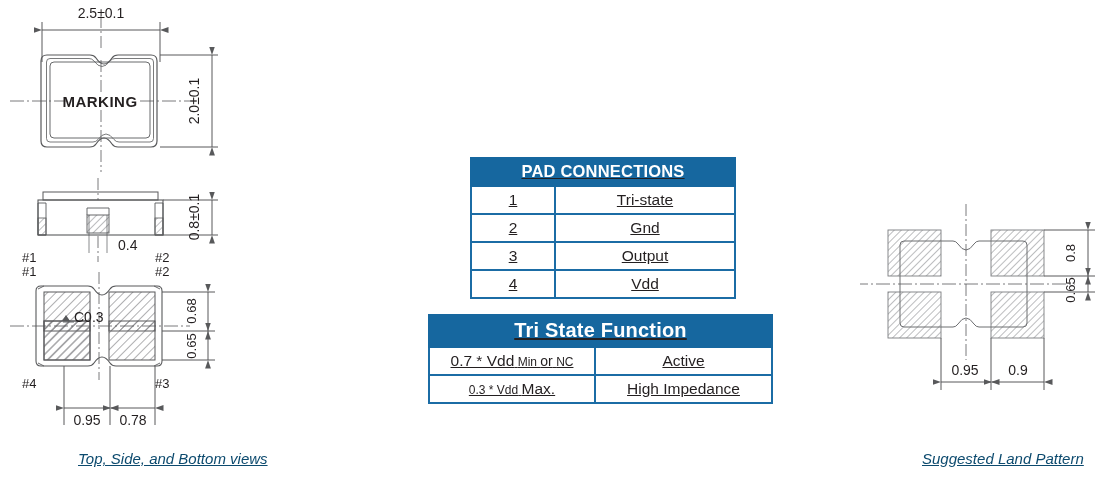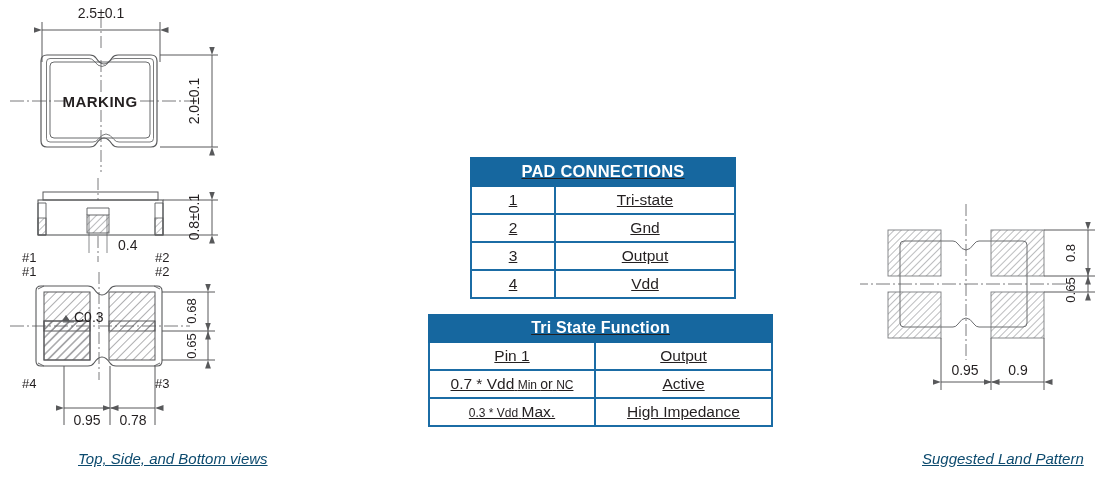--- a/index.html
+++ b/index.html
@@ -50,21 +50,21 @@
     padding: 1px 2px 2px 2px;
     background: #ffffff;
   }
 
   #pad-connections-table { left: 470px; top: 157px; width: 266px; }
   #pad-connections-table th { font-size: 16.5px; }
   #pad-connections-table td { font-size: 15.5px; height: 23px; }
   #pad-connections-table .col-pin { width: 84px; }
 
   #tri-state-table { left: 428px; top: 314px; width: 345px; }
-  #tri-state-table th { font-size: 16px; }
+  #tri-state-table th { font-size: 20px; }
   #tri-state-table td { height: 23px; font-size: 15.5px; }
   #tri-state-table .col-pin1 { width: 166px; }
   .tsz-big { font-size: 15.5px; margin-top: 44px; }
   .tsz-small { font-size: 12px; }
   .tsz-mid { font-size: 14px; }
 
   
   .caption {
     position: absolute;
     font-style: italic;
@@ -354,24 +354,20 @@
         <col class="col-pin1">
         <col>
       </colgroup>
     <thead>
       <tr>
         <th colspan="2">Tri State Function</th>
       </tr>
     </thead>
     <tbody>
       <tr>
-        <td>Pin 1</td>
-        <td>Output</td>
-      </tr>
-      <tr>
         <td>
           <span class="tsz-big">0.7 * Vdd</span><span class="tsz-small">&nbsp;</span><span class="tsz-small">Min</span><span class="tsz-small">&nbsp;</span><span class="tsz-mid">or</span><span class="tsz-small">&nbsp;</span><span class="tsz-small">NC</span>
         </td>
         <td>Active</td>
       </tr>
       <tr>
         <td>
           <span class="tsz-small">0.3 * Vdd</span><span class="tsz-small">&nbsp;</span><span class="tsz-big">Max.</span>
         </td>
         <td>High Impedance</td>

